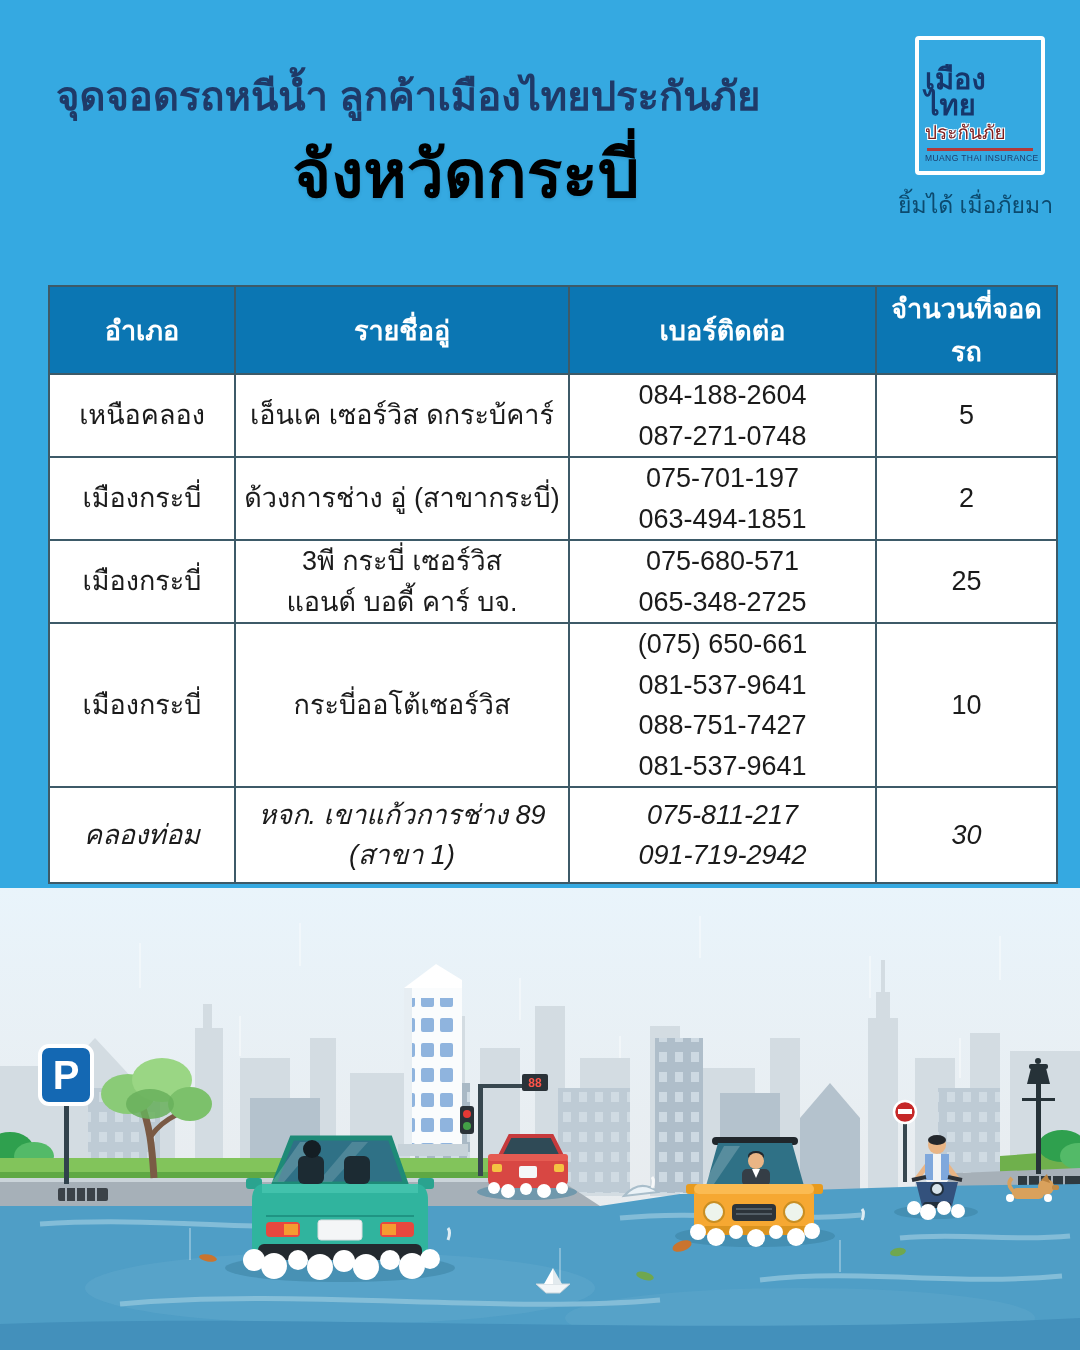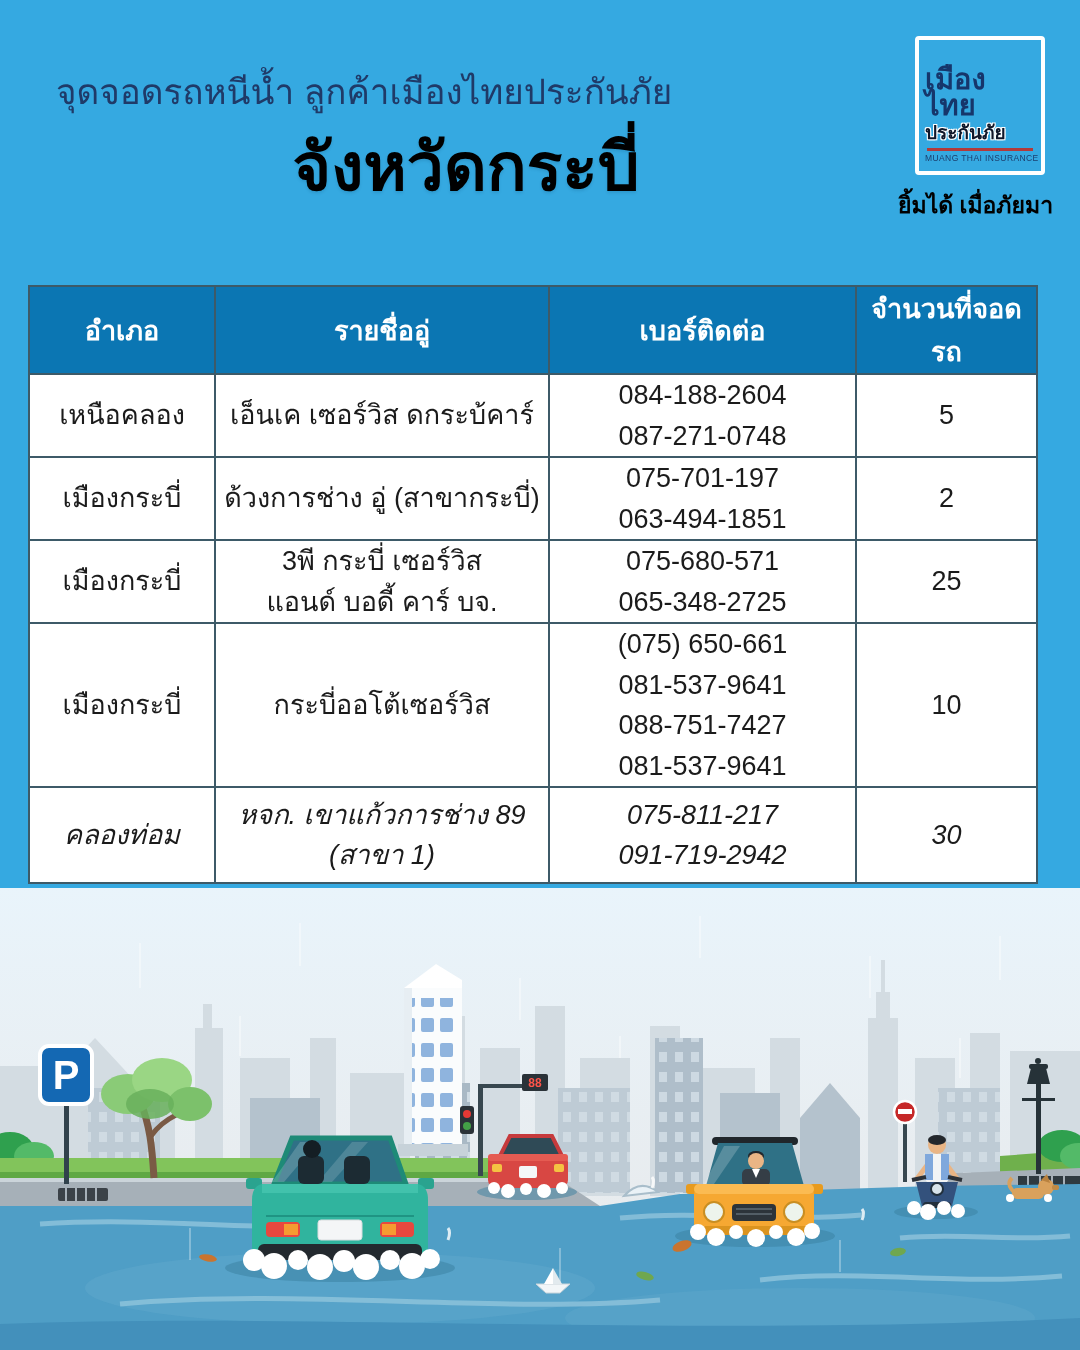--- a/index.html
+++ b/index.html
@@ -1,36 +1,36 @@
 <!DOCTYPE html>
 <html><head>
 <meta charset="utf-8">
 <style>
   * { margin:0; padding:0; box-sizing:border-box; }
   body { width:1080px; height:1350px; font-family:"Liberation Sans","DejaVu Sans",sans-serif; }
   .poster { position:relative; width:1080px; height:1350px; background:#35A9E1; overflow:hidden; }
 
   
   .titles { position:absolute; left:56px; top:66px; width:820px; }
-  .title-main { font-size:35px; font-weight:400; color:#1F3A68; line-height:1.5; letter-spacing:0; }
+  .title-main { font-size:40px; font-weight:700; color:#1F3A68; line-height:1.5; letter-spacing:0; }
   .title-province { font-size:66px; font-weight:800; color:#000000; line-height:1.3; margin-top:6px;
                     text-shadow:0 2px 3px rgba(0,60,100,0.15);text-align:center; }
 
   
   .logo-wrap { position:absolute; left:898px; top:36px; width:164px; text-align:left; }
   .logo-box { width:130px; margin:0 auto; border:4px solid #ffffff; border-radius:4px; padding:26px 6px 8px 6px; }
   .logo-th1 { font-size:29px; font-weight:800; color:#16366B; line-height:0.9; }
-  .logo-th2 { font-size:19px; font-weight:700; color:#0f172a; line-height:1.25; margin-top:3px;
+  .logo-th2 { font-size:19px; font-weight:400; color:#7f1d1d; line-height:1.25; margin-top:3px;
               text-shadow:-1px -1px 0 #fff, 1px -1px 0 #fff, -1px 1px 0 #fff, 1px 1px 0 #fff; }
   .logo-rule { height:3px; background:#B23A3A; margin:3px 2px 2px 2px; }
   .logo-en { font-size:8.5px; color:#1B3F6E; letter-spacing:0.4px; white-space:nowrap; }
-  .logo-tagline { margin-top:12px; font-size:23px; font-weight:700; color:#000000; white-space:nowrap; }
+  .logo-tagline { margin-top:12px; font-size:23px; font-weight:400; color:#0c4a6e; white-space:nowrap; }
 
   
-  .garage-table { position:absolute; left:28px; top:285px; width:1008px; border-collapse:collapse; table-layout:fixed; }
+  .garage-table { position:absolute; left:48px; top:285px; width:1008px; border-collapse:collapse; table-layout:fixed; }
   .garage-table th, .garage-table td { border:2px solid #3D5A68; text-align:center; vertical-align:middle; }
   .garage-table th { background:#0B76B3; color:#ffffff; font-size:27px; font-weight:700; height:65px; }
   .garage-table td { background:#ffffff; color:#1b1b1b; font-size:27px; line-height:1.5; }
   td.multiline { white-space:pre-line; }
   tr.h93  { height:71px;margin-left:18px; }
   tr.h163 { height:163px; }
   tr.h96  { height:96px;font-style:italic; }
 
   
   .scene { position:absolute; left:0; top:888px; width:1080px; height:462px; }

